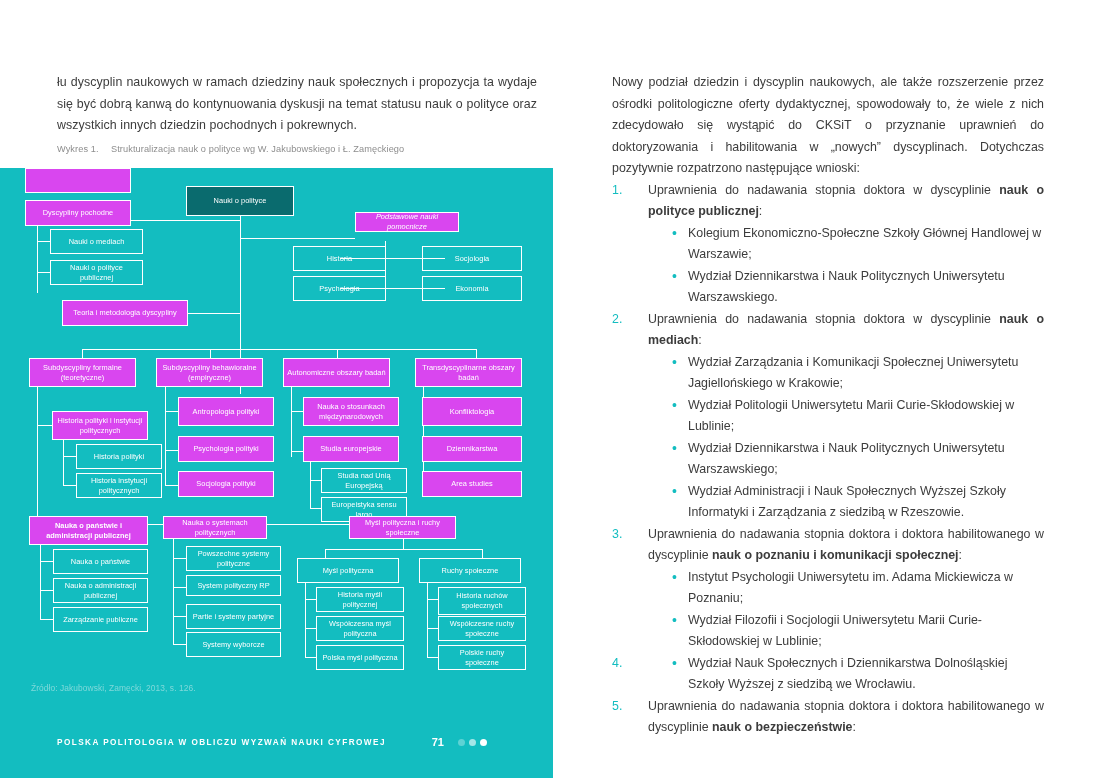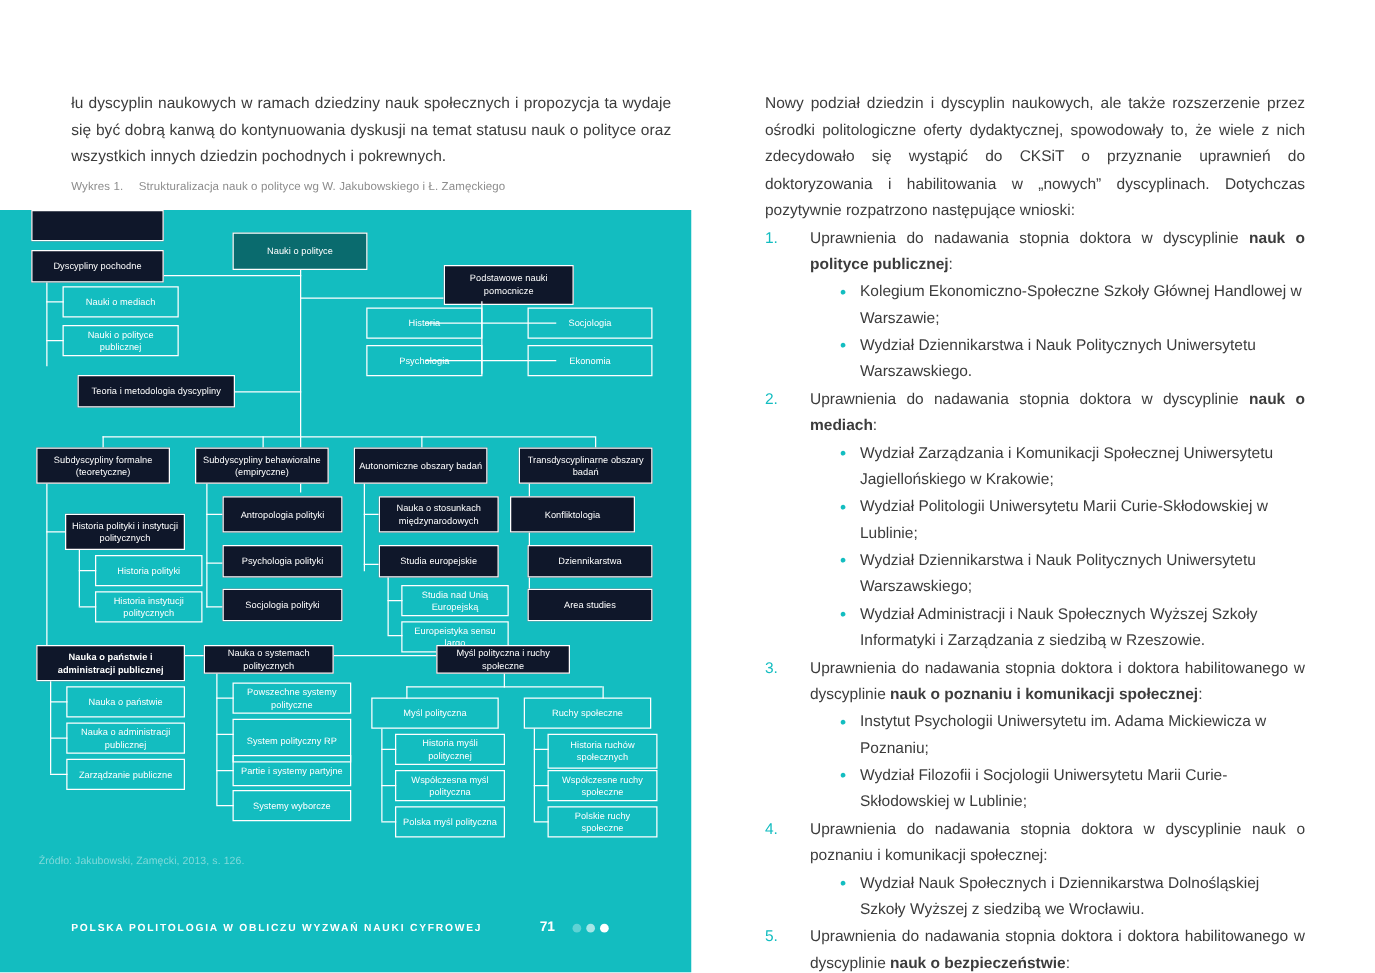--- a/index.html
+++ b/index.html
@@ -35,21 +35,21 @@
     position: absolute;
     border: 1px solid #ffffff;
     color: #ffffff;
     font-size: 7.4px;
     line-height: 9.6px;
     display: flex; align-items: center; justify-content: center;
     text-align: center;
     padding: 1px 3px;
     letter-spacing: .005em;
   }
-  .box.fill { background: #0f172a; }
+  .box.fill { background: #d946ef; }
   .box.open { background: transparent; }
   .box.root { background: #0a6b6e; }
   .ln { position: absolute; background: #ffffff; }
   .ln.h { height: 1px; }
   .ln.v { width: 1px; }
 
   .src-note {
     position: absolute; left: 31px; top: 683px;
     font-size: 8.4px; color: #7fd9da; letter-spacing: .01em;
   }
@@ -127,21 +127,21 @@
     <div class="box fill" style="left:25px; top:199px; width:106px; height:25px; top:0;" hidden=""></div>
     <div class="box fill" style="left:25px; top:32px; width:106px; height:26px;">Dyscypliny pochodne</div>
     <div class="ln v" style="left:37px; top:58px; height:67px;"></div>
     <div class="ln h" style="left:37px; top:73px; width:14px;"></div>
     <div class="ln h" style="left:37px; top:104px; width:14px;"></div>
     <div class="box open" style="left:50px; top:61px; width:93px; height:25px;">Nauki o mediach</div>
     <div class="box open" style="left:50px; top:92px; width:93px; height:25px;">Nauki o polityce publicznej</div>
 
     <div class="box fill" style="left:25px; top:132px; width:126px; height:26px;margin-left:37px;">Teoria i metodologia dyscypliny</div>
 
-    <div class="box fill" style="left:355px; top:44px; width:104px; height:32px;">Podstawowe nauki pomocnicze</div>
+    <div class="box fill" style="left:355px; top:44px; width:104px; height:20px;font-style:italic;">Podstawowe nauki pomocnicze</div>
     <div class="ln v" style="left:385px; top:73px; height:58px;"></div>
     <div class="ln h" style="left:340px; top:90px; width:105px;"></div>
     <div class="ln h" style="left:340px; top:120px; width:105px;"></div>
     <div class="box open" style="left:293px; top:78px; width:93px; height:25px;">Historia</div>
     <div class="box open" style="left:422px; top:78px; width:100px; height:25px;">Socjologia</div>
     <div class="box open" style="left:293px; top:108px; width:93px; height:25px;">Psychologia</div>
     <div class="box open" style="left:422px; top:108px; width:100px; height:25px;">Ekonomia</div>
 
     <div class="ln h" style="left:82px; top:181px; width:394px;"></div>
     <div class="ln v" style="left:82px; top:181px; height:11px;"></div>
@@ -178,21 +178,21 @@
     <div class="ln h" style="left:310px; top:312px; width:12px;"></div>
     <div class="ln h" style="left:310px; top:340px; width:12px;"></div>
     <div class="box open" style="left:321px; top:300px; width:86px; height:25px;">Studia nad Unią Europejską</div>
     <div class="box open" style="left:321px; top:329px; width:86px; height:25px;">Europeistyka sensu largo</div>
 
     <div class="box fill" style="left:415px; top:190px; width:107px; height:29px;">Transdyscyplinarne obszary badań</div>
     <div class="ln v" style="left:423px; top:219px; height:99px;"></div>
     <div class="ln h" style="left:423px; top:243px; width:13px;"></div>
     <div class="ln h" style="left:423px; top:282px; width:13px;"></div>
     <div class="ln h" style="left:423px; top:317px; width:13px;"></div>
-    <div class="box fill" style="left:408px; top:229px; width:100px; height:29px;">Konfliktologia</div>
+    <div class="box fill" style="left:422px; top:229px; width:100px; height:29px;">Konfliktologia</div>
     <div class="box fill" style="left:422px; top:268px; width:100px; height:26px;">Dziennikarstwa</div>
     <div class="box fill" style="left:422px; top:303px; width:100px; height:26px;">Area studies</div>
 
     <div class="ln v" style="left:37px; top:356px; height:16px;"></div>
     <div class="ln h" style="left:37px; top:356px; width:366px;"></div>
     <div class="ln v" style="left:210px; top:356px; height:13px;"></div>
     <div class="ln v" style="left:403px; top:356px; height:13px;"></div>
 
     <div class="box fill" style="left:29px; top:348px; width:119px; height:29px;font-weight:bold;">Nauka o państwie i administracji publicznej</div>
     <div class="ln v" style="left:40px; top:377px; height:74px;"></div>
@@ -203,21 +203,21 @@
     <div class="box open" style="left:53px; top:410px; width:95px; height:25px;">Nauka o administracji publicznej</div>
     <div class="box open" style="left:53px; top:439px; width:95px; height:25px;">Zarządzanie publiczne</div>
 
     <div class="box fill" style="left:163px; top:348px; width:104px; height:23px;">Nauka o systemach politycznych</div>
     <div class="ln v" style="left:173px; top:371px; height:105px;"></div>
     <div class="ln h" style="left:173px; top:390px; width:14px;"></div>
     <div class="ln h" style="left:173px; top:419px; width:14px;"></div>
     <div class="ln h" style="left:173px; top:448px; width:14px;"></div>
     <div class="ln h" style="left:173px; top:476px; width:14px;"></div>
     <div class="box open" style="left:186px; top:378px; width:95px; height:25px;">Powszechne systemy polityczne</div>
-    <div class="box open" style="left:186px; top:407px; width:95px; height:35px;">System polityczny RP</div>
+    <div class="box open" style="left:186px; top:407px; width:95px; height:21px;">System polityczny RP</div>
     <div class="box open" style="left:186px; top:436px; width:95px; height:25px;">Partie i systemy partyjne</div>
     <div class="box open" style="left:186px; top:464px; width:95px; height:25px;">Systemy wyborcze</div>
 
     <div class="box fill" style="left:349px; top:348px; width:107px; height:23px;">Myśl polityczna i ruchy społeczne</div>
     <div class="ln v" style="left:403px; top:371px; height:11px;"></div>
     <div class="ln h" style="left:325px; top:381px; width:157px;"></div>
     <div class="ln v" style="left:325px; top:381px; height:10px;"></div>
     <div class="ln v" style="left:482px; top:381px; height:10px;"></div>
 
     <div class="box open" style="left:297px; top:390px; width:102px; height:25px;">Myśl polityczna</div>
@@ -265,21 +265,20 @@
         <li>
           <span class="marker">3.</span>
           <div class="txt">Uprawnienia do nadawania stopnia doktora i doktora habilitowanego w dyscyplinie <b>nauk o poznaniu i komunikacji społecznej</b>:</div>
           <ul class="sub-list">
             <li><span class="bullet">•</span><span class="txt">Instytut Psychologii Uniwersytetu im. Adama Mickiewicza w Poznaniu;</span></li>
             <li><span class="bullet">•</span><span class="txt">Wydział Filozofii i Socjologii Uniwersytetu Marii Curie-Skłodowskiej w Lublinie;</span></li>
           </ul>
         </li>
         <li>
           <span class="marker">4.</span>
-          <div class="txt">Uprawnienia do nadawania stopnia doktora w dyscyplinie nauk o poznaniu i komunikacji społecznej:</div>
           <ul class="sub-list">
             <li><span class="bullet">•</span><span class="txt">Wydział Nauk Społecznych i Dziennikarstwa Dolnośląskiej Szkoły Wyższej z siedzibą we Wrocławiu.</span></li>
           </ul>
         </li>
         <li>
           <span class="marker">5.</span>
           <div class="txt">Uprawnienia do nadawania stopnia doktora i doktora habilitowanego w dyscyplinie <b>nauk o bezpieczeństwie</b>:</div>
         </li>
       </ol>
   </div>

